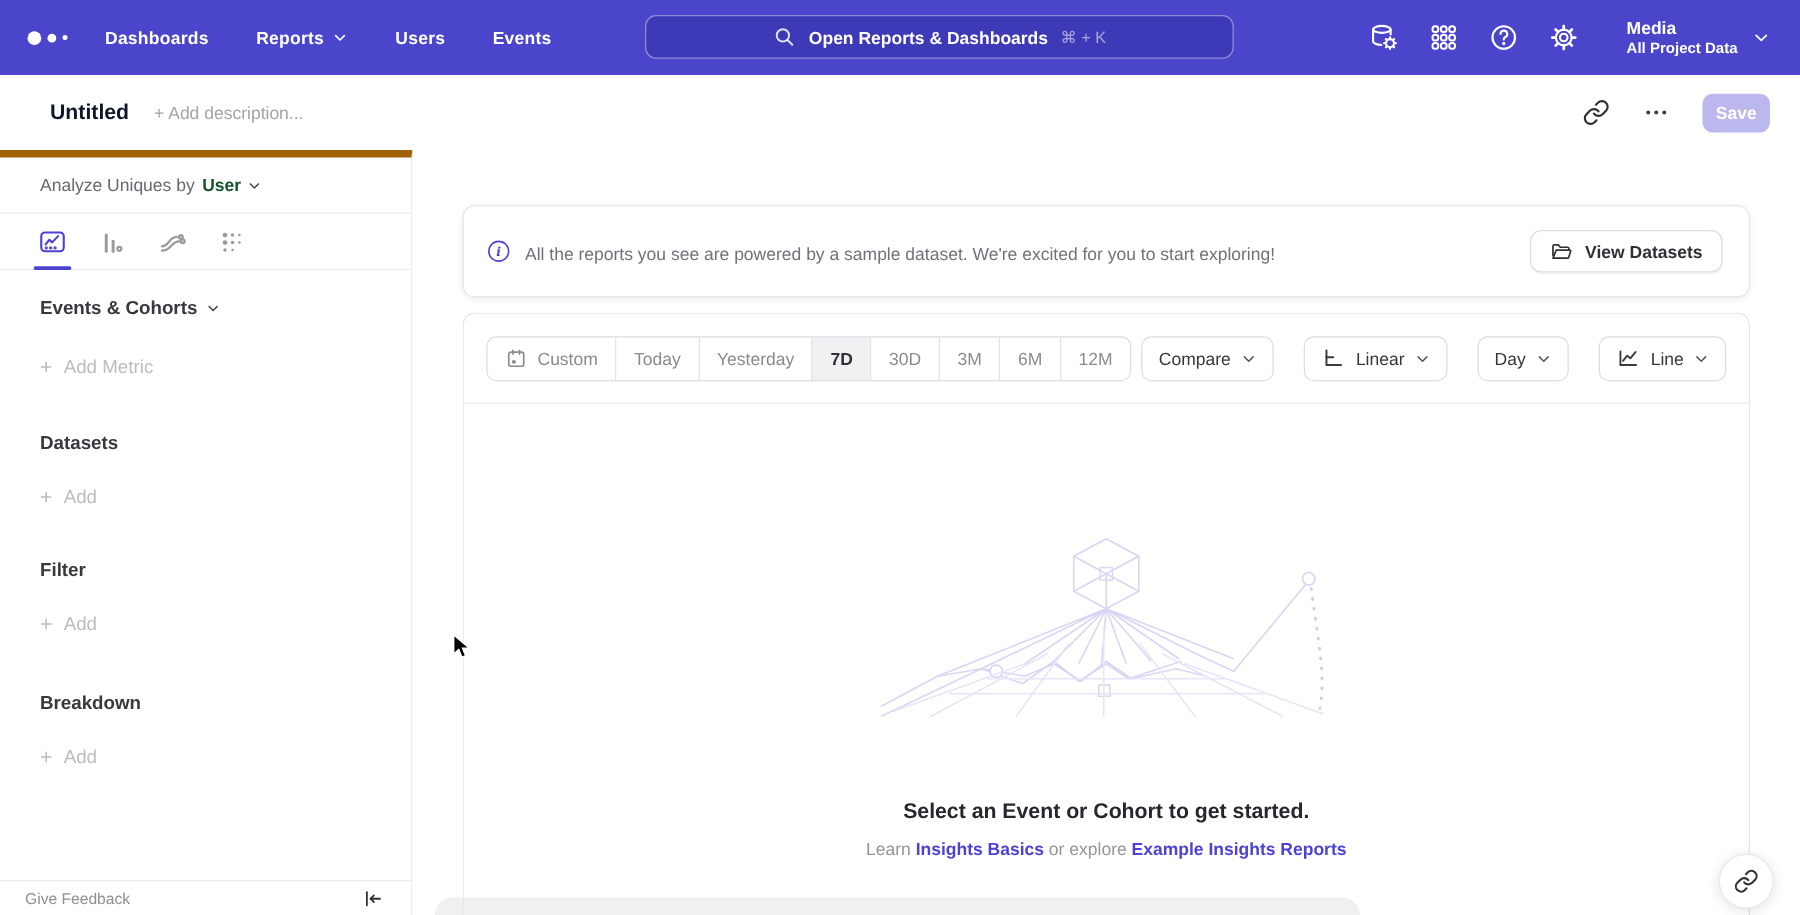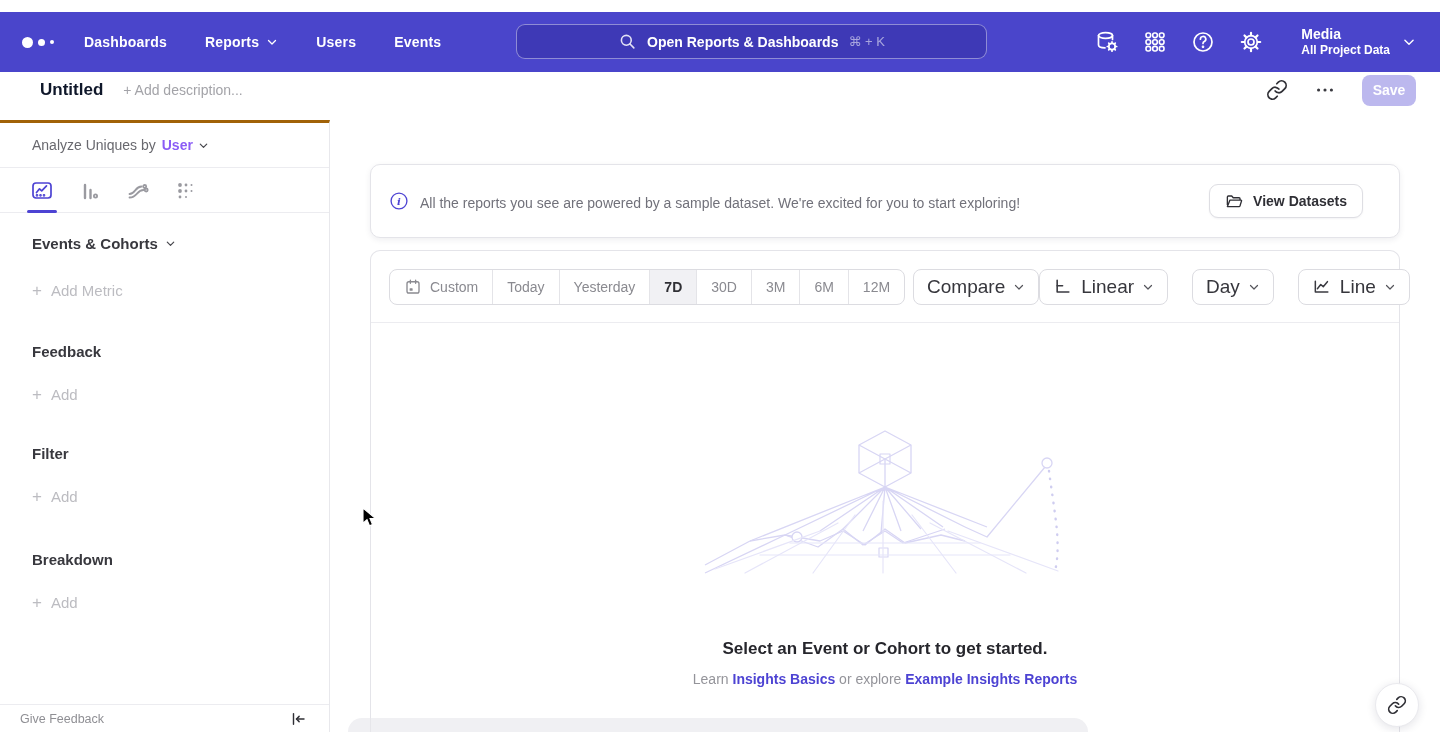--- a/index.html
+++ b/index.html
@@ -1,20 +1,20 @@
 <!DOCTYPE html>
 <html><head>
 <meta charset="utf-8">
 <style>
   * { margin:0; padding:0; box-sizing:border-box; }
   html,body { width:1440px; height:732px; overflow:hidden; background:#fff;
     font-family:"Liberation Sans","DejaVu Sans",sans-serif; }
 
   
-  .nav { position:absolute; top:12px; left:0; width:1440px; height:60px;
+  .nav { position:absolute; top:0; left:0; width:1440px; height:60px;
     background:#4A45CB; display:flex; align-items:center; color:#fff; z-index:5; }
   .logo { width:44px; display:flex; align-items:center; gap:5px; margin-left:22px; }
   .logo i { background:#fff; border-radius:50%; display:block; }
   .logo i:nth-child(1){ width:11px; height:11px; }
   .logo i:nth-child(2){ width:7px; height:7px; }
   .logo i:nth-child(3){ width:4px; height:4px; }
   .nav-items { display:flex; align-items:center; gap:38px; margin-left:18px; }
   .nav-item { font-size:14px; font-weight:600; letter-spacing:.2px; display:flex;
     align-items:center; gap:7px; cursor:pointer; }
   .searchbar { position:absolute; left:516px; top:12px; width:471px; height:35px;
@@ -36,25 +36,25 @@
     background:#fff; display:flex; align-items:center; z-index:4; }
   .rtitle { margin-left:40px; font-size:17px; font-weight:700; color:#0f172a; cursor:text; }
   .rdesc { margin-left:20px; font-size:14px; color:#a3a3a8; cursor:text; }
   .rheader-right { position:absolute; right:24px; display:flex; align-items:center; gap:26px; }
   .hicon { width:22px; height:22px; cursor:pointer; }
   .save-btn { width:54px; height:31px; background:#BCB8EE; color:#fff; border:none;
     border-radius:8px; font-size:14px; font-weight:600; font-family:inherit; }
 
   
   .sidebar { position:absolute; top:120px; left:0; width:330px; height:612px;
-    background:#fff; border-right:1px solid #e8e8ec; border-top:3px solid #a16207; }
+    background:#fff; border-right:1px solid #e8e8ec; border-top:6px solid #a16207; }
   .analyze-row { height:45px; display:flex; align-items:center; padding-left:32px;
     gap:6px; border-bottom:1px solid #ececf0; }
   .analyze-label { font-size:14px; color:#68686e; }
-  .analyze-value { font-size:14px; color:#8b5cf6; font-weight:600; cursor:pointer;
+  .analyze-value { font-size:14px; color:#14532d; font-weight:600; cursor:pointer;
     display:flex; align-items:center; gap:5px; }
   .tabs-row { height:45px; display:flex; align-items:flex-start; padding-left:30px;
     gap:24px; border-bottom:1px solid #ececf0; }
   .tab { width:24px; padding-top:11px; height:45px; position:relative; cursor:pointer; }
   .tab.sel::after { content:""; position:absolute; left:-3px; bottom:0; width:30px;
     height:3px; border-radius:2px; background:#4D43D3; }
   .side-section { padding-left:32px; }
   .sec-title { font-size:15px; font-weight:700; color:#38383e; display:flex;
     align-items:center; gap:7px; }
   .sec-add { font-size:15px; color:#bcbcc1; cursor:pointer; display:flex;
@@ -67,37 +67,37 @@
 
   
   .main { position:absolute; top:120px; left:330px; width:1110px; height:612px; background:#fff; }
   .banner { position:absolute; left:40px; top:44px; width:1030px; height:74px;
     background:#fff; border:1px solid #e4e4e9; border-radius:10px;
     box-shadow:0 2px 6px rgba(25,25,60,0.07); display:flex; align-items:center; }
   .banner-icon { margin-left:18px; width:20px; height:20px; }
   .banner-text { margin-left:11px; }
   .banner-title { font-size:15px; font-weight:700; color:#26262c; }
   .banner-sub { font-size:14px; color:#71717a; margin-top:4px; }
-  .view-datasets { position:absolute; right:36px; height:34px; padding:0 15px;
+  .view-datasets { position:absolute; right:21px; height:34px; padding:0 15px;
     background:#fff; border:1px solid #dedee3; border-radius:9px; display:flex;
     align-items:center; gap:9px; font-size:14px; font-weight:600; color:#2f2f35;
     cursor:pointer; box-shadow:0 1px 2px rgba(25,25,60,0.05); }
 
   .chart-card { position:absolute; left:40px; top:130px; width:1030px; height:492px;
     border:1px solid #e4e4e9; border-bottom:none; border-radius:10px 10px 0 0; background:#fff; }
   .toolbar { height:72px; display:flex; align-items:center; padding:0 18px;
     border-bottom:1px solid #ececf0; }
   .seg { display:flex; height:36px; border:1px solid #dcdce1; border-radius:8px;
     overflow:hidden; background:#fff; }
   .seg-item { display:flex; align-items:center; gap:8px; padding:0 14px;
     font-size:14px; color:#8a8a90; cursor:pointer; white-space:nowrap; }
   .seg-item + .seg-item { border-left:1px solid #e4e4e8; }
   .seg-item.sel { background:#f1f1f4; color:#2f2f34; font-weight:600; }
   .tb-btn { height:36px; border:1px solid #dcdce1; border-radius:8px; background:#fff;
-    display:flex; align-items:center; gap:8px; padding:0 13px; font-size:19px;
+    display:flex; align-items:center; gap:8px; padding:0 13px; font-size:14px;
     font-weight:500; color:#36363c; cursor:pointer; white-space:nowrap; }
   .tb-left { display:flex; align-items:center; gap:8px; }
   .tb-right { margin-left:auto; display:flex; align-items:center; gap:24px; }
 
   .canvas { display:flex; flex-direction:column; align-items:center; }
   .illus { margin-top:100px; }
   .empty-title { margin-top:64px; font-size:17px; font-weight:700; color:#26262c; }
   .empty-sub { margin-top:12px; font-size:14px; color:#94949a; }
   .empty-sub a { color:#4D43D3; font-weight:600; text-decoration:none; cursor:pointer; }
 
@@ -277,21 +277,21 @@
         </svg>
     </div>
     <div class="sec-add" style="margin-top:30px;">
       <span class="plus">+</span>
       <span>Add Metric</span>
     </div>
   </div>
 
   <div class="side-section" style="margin-top:44px;">
     <div class="sec-title">
-        <span>Feedback</span>
+        <span>Datasets</span>
       </div>
     <div class="sec-add" style="margin-top:26px;">
       <span class="plus">+</span>
       <span>Add</span>
     </div>
   </div>
 
   <div class="side-section" style="margin-top:42px;">
     <div class="sec-title">
         <span>Filter</span>

